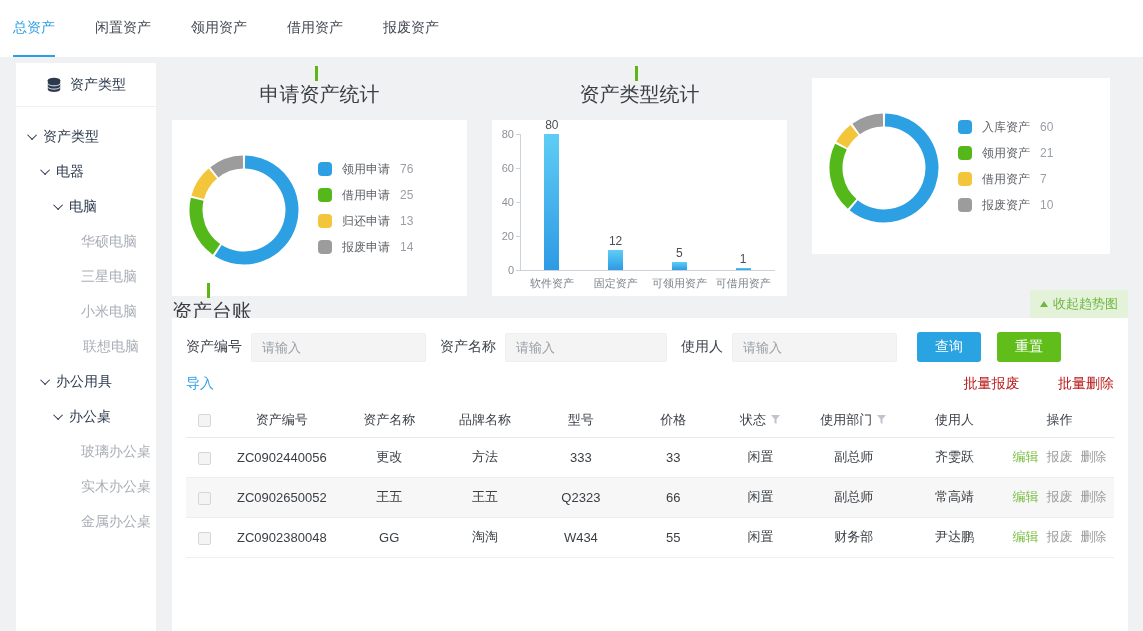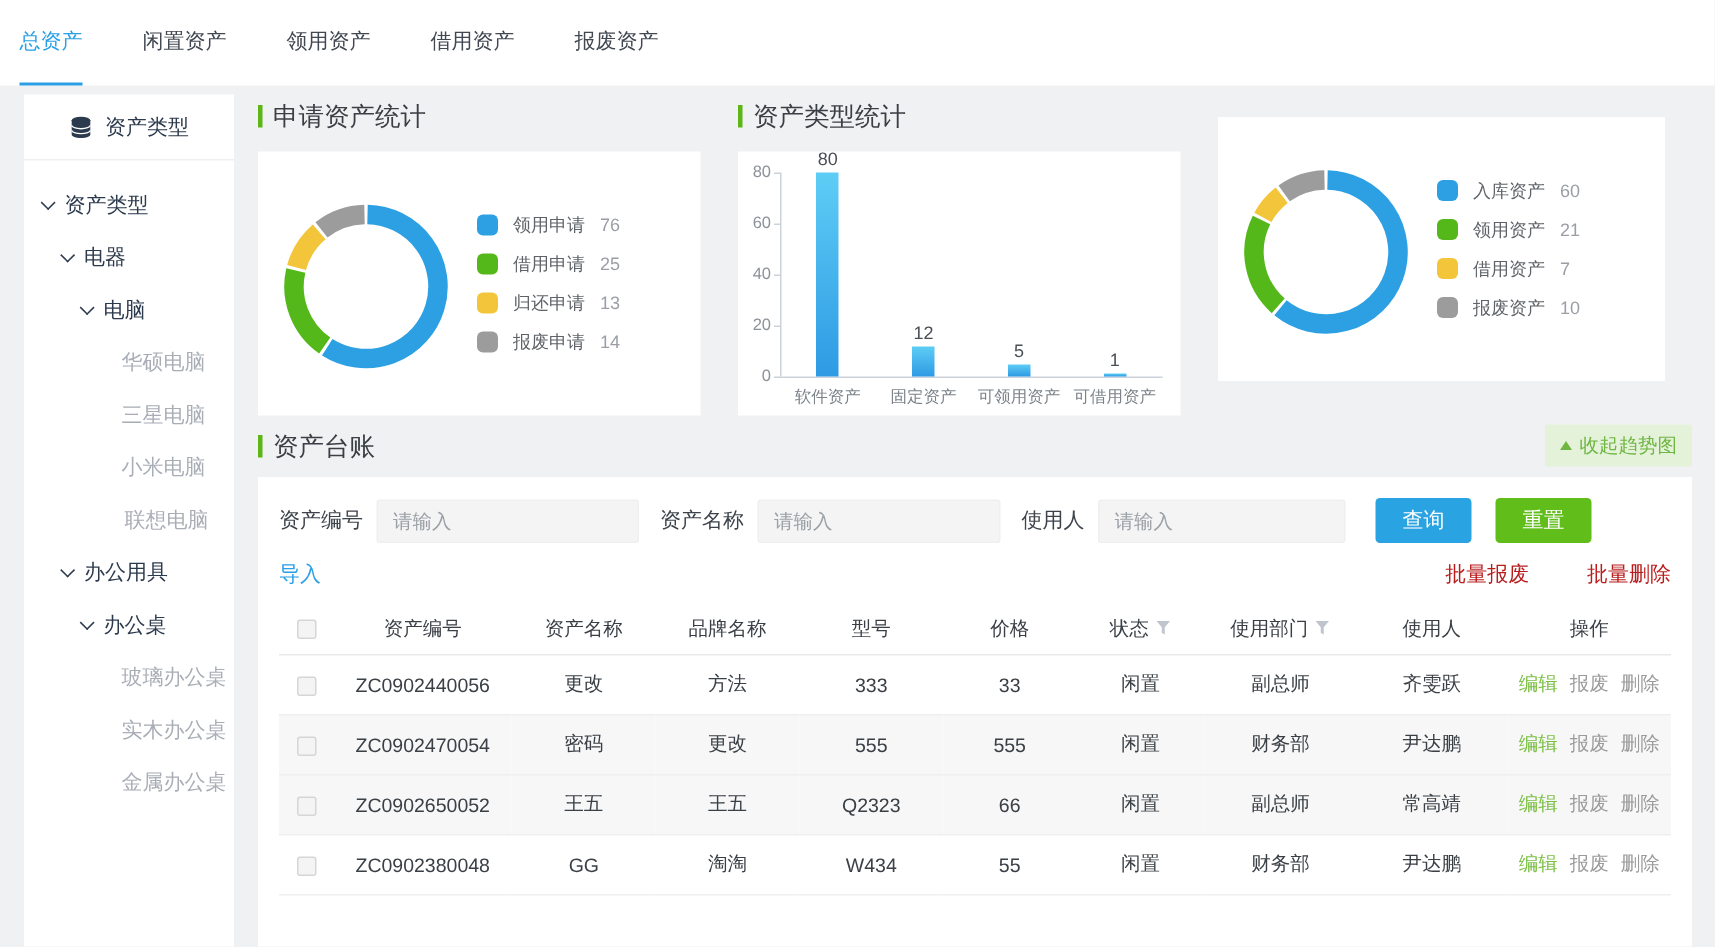--- a/index.html
+++ b/index.html
@@ -18,21 +18,21 @@
   .side-header { height:44px; display:flex; align-items:center; justify-content:center; gap:8px;
     border-bottom:1px solid #f0f0f0; color:#2c3a4d; font-size:14px; }
   .tree { padding-top:12px; }
   .tree-item { height:35px; display:flex; align-items:center; font-size:14px; color:#2c3a4d; cursor:pointer; }
   .tree-item.leaf { color:#a9aeb6; }
   .caret { width:7px; height:7px; border-left:1.5px solid currentColor; border-bottom:1.5px solid currentColor;
     transform:rotate(-45deg) translateY(-2px); margin-right:6px; flex:none; }
 
   
   .chart-col { position:absolute; top:66px; width:295px; }
-  .section-title { display:flex; align-items:center; font-size:17px; color:#3a3f45; }
+  .section-title { display:flex; align-items:center; font-size:20px; color:#3a3f45;flex-direction:column; }
   .green-bar { width:3px; height:15px; background:#5cb615; margin-right:7px; flex:none; }
   .panel { margin-top:12px; height:176px; background:#fff; position:relative; }
   .donut { position:absolute; left:16px; top:34px; }
   .legend { position:absolute; left:146px; top:36px; }
   .legend-item { position:relative; display:flex; align-items:center; height:26px; font-size:12px;
     color:#5f6368; width:150px; cursor:pointer; }
   .chip { width:14px; height:14px; border-radius:4px; margin-right:10px; flex:none; }
   .legend-val { position:absolute; left:82px; color:#9b9fa5; }
   .axis-line { position:absolute; background:#ccd2d9; }
   .ytick-label { position:absolute; width:22px; text-align:right; font-size:11px; color:#8d9299; }
@@ -319,32 +319,20 @@
           <td>方法</td>
           <td>333</td>
           <td>33</td>
           <td>闲置</td>
           <td>副总师</td>
           <td>齐雯跃</td>
           <td><span class="act edit">编辑</span><span class="act">报废</span><span class="act">删除</span></td>
         </tr>
         <tr class="stripe">
           <td><span class="cb"></span></td>
-          <td>ZC0902470054</td>
-          <td>密码</td>
-          <td>更改</td>
-          <td>555</td>
-          <td>555</td>
-          <td>闲置</td>
-          <td>财务部</td>
-          <td>尹达鹏</td>
-          <td><span class="act edit">编辑</span><span class="act">报废</span><span class="act">删除</span></td>
-        </tr>
-        <tr class="stripe">
-          <td><span class="cb"></span></td>
           <td>ZC0902650052</td>
           <td>王五</td>
           <td>王五</td>
           <td>Q2323</td>
           <td>66</td>
           <td>闲置</td>
           <td>副总师</td>
           <td>常高靖</td>
           <td><span class="act edit">编辑</span><span class="act">报废</span><span class="act">删除</span></td>
         </tr>

